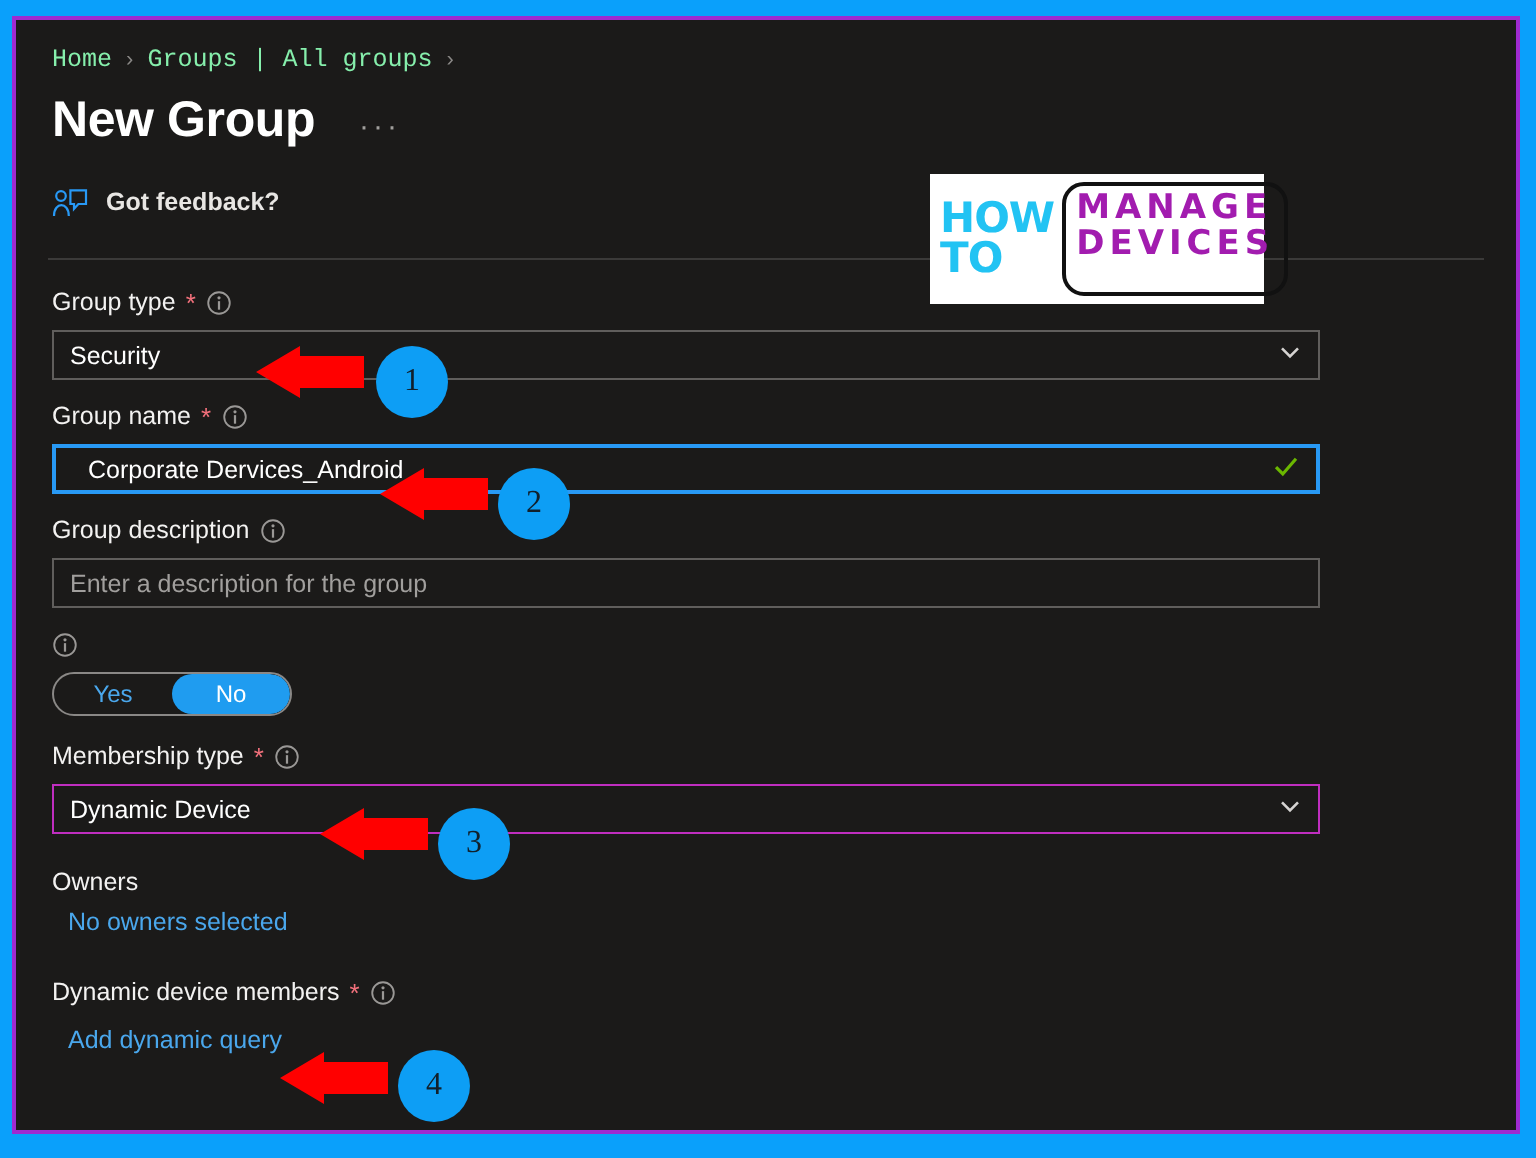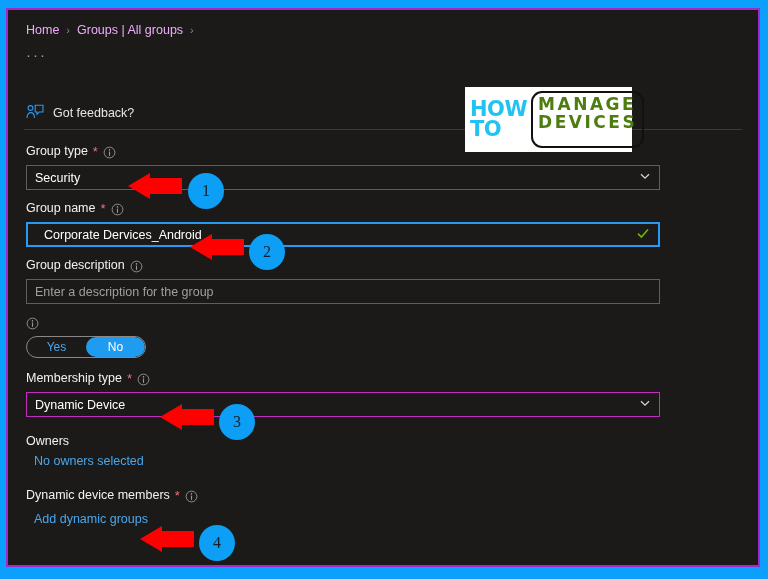--- a/index.html
+++ b/index.html
@@ -41,23 +41,24 @@
   
   .breadcrumb {
     display: flex;
     align-items: center;
     gap: 7px;
     font-size: 12.5px;
     height: 20px;
     margin-bottom: 6px;
   }
   .crumb-link {
-    color: #f0abfc;
+    color: #86efac;
     cursor: pointer;
     white-space: nowrap;
+    font-family: Liberation Mono, monospace;
   }
   .crumb-sep {
     color: #8a8886;
     font-size: 11px;
     font-weight: 300;
   }
 
   
   .title-row {
     display: flex;
@@ -77,27 +78,28 @@
     font-size: 15px;
     letter-spacing: 2px;
     cursor: pointer;
     user-select: none;
     padding-bottom: 4px;
   }
 
   
   .feedback-row {
     display: flex;
-    align-items: flex-end;
+    align-items: flex-start;
     gap: 9px;
     height: 26px;
     margin-top: 8px;
     margin-bottom: 9px;
     width: max-content;
     cursor: pointer;
+    font-weight: bold;
   }
   .feedback-icon { width: 18px; height: 16px; display:block; }
   .feedback-text {
     font-size: 12.5px;
     color: #e8e6e3;
   }
 
   .divider {
     height: 1px;
     background: #3b3a39;
@@ -228,21 +230,21 @@
   .logo-right {
     border: 2.5px solid #111111;
     border-radius: 11px;
     padding: 3px 5px;
     display: flex;
     flex-direction: column;
     gap: 1px;
     line-height: 1;
   }
   .logo-manage, .logo-devices {
-    color: #4d7c0f;
+    color: #a21caf;
     font-weight: 800;
     font-family: "DejaVu Sans", sans-serif;
     font-size: 17px;
     letter-spacing: 2.5px;
     white-space: nowrap;
   }
 
   
   .anno-arrow {
     position: absolute;
@@ -273,20 +275,21 @@
   <div class="portal">
 
     <div class="breadcrumb">
       <span class="crumb-link">Home</span>
       <span class="crumb-sep">›</span>
       <span class="crumb-link">Groups | All groups</span>
       <span class="crumb-sep">›</span>
     </div>
 
     <div class="title-row">
+      <span class="page-title">New Group</span>
       <span class="ellipsis-btn">···</span>
     </div>
 
     <div class="feedback-row">
       <span>
         <svg class="feedback-icon" viewBox="0 0 18 16">
           <circle cx="4.5" cy="4" r="2.4" fill="none" stroke="#2899f5" stroke-width="1.1"></circle>
           <path d="M1 14 C1 10.2 3 8.6 4.7 8.6 C6.4 8.6 8.4 10.2 8.4 14" fill="none" stroke="#2899f5" stroke-width="1.1"></path>
           <path d="M9.2 1.2 H17 V8 H13.2 L11 10.4 V8 H9.2 Z" fill="none" stroke="#2899f5" stroke-width="1.1"></path>
         </svg>
@@ -406,21 +409,21 @@
           <span class="label-text">Dynamic device members</span>
           <span class="req-star">*</span>
           <span>
             <svg class="info-icon" viewBox="0 0 14 14">
               <circle cx="7" cy="7" r="5.8" fill="none" stroke="#9a9896" stroke-width="1"></circle>
               <circle cx="7" cy="4.2" r="0.85" fill="#9a9896"></circle>
               <rect x="6.4" y="6" width="1.2" height="4.6" fill="#9a9896"></rect>
             </svg>
           </span>
         </div>
-        <span class="link-blue">Add dynamic groups</span>
+        <span class="link-blue">Add dynamic query</span>
       </div>
 
     </div>
 
     <div class="logo">
       <div class="logo-left">
         <span class="logo-how">HOW</span>
         <span class="logo-to">TO</span>
       </div>
       <div class="logo-right">

